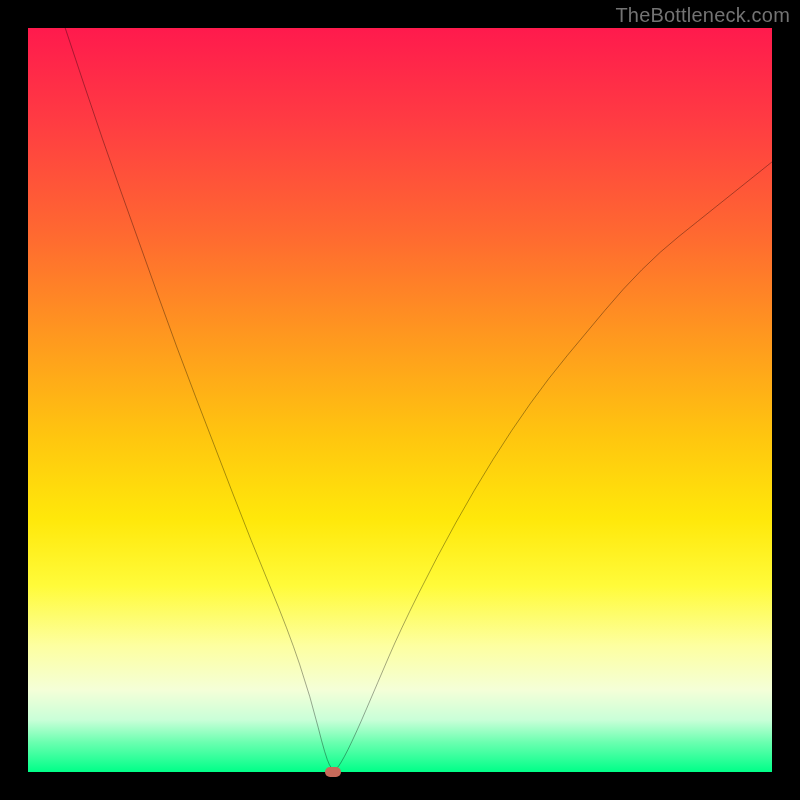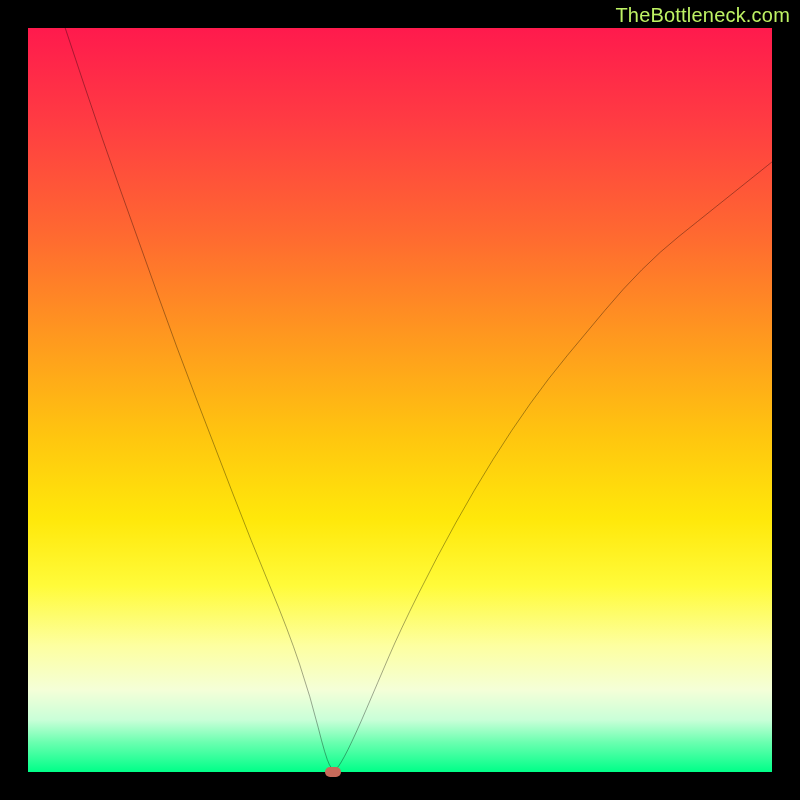--- a/index.html
+++ b/index.html
@@ -51,21 +51,21 @@
     width: 16px;
     height: 10px;
     background: #c76a5a;
     border-radius: 5px / 5px;
     transform: translate(-50%, -50%);
   }
   .watermark {
     position: absolute;
     top: 4px;
     right: 10px;
-    color: #bef264;
+    color: #737373;
     font-size: 20px;
     letter-spacing: 0.2px;
     user-select: none;
   }
 </style>
 </head>
 <body>
 
 <div class="frame">
 

